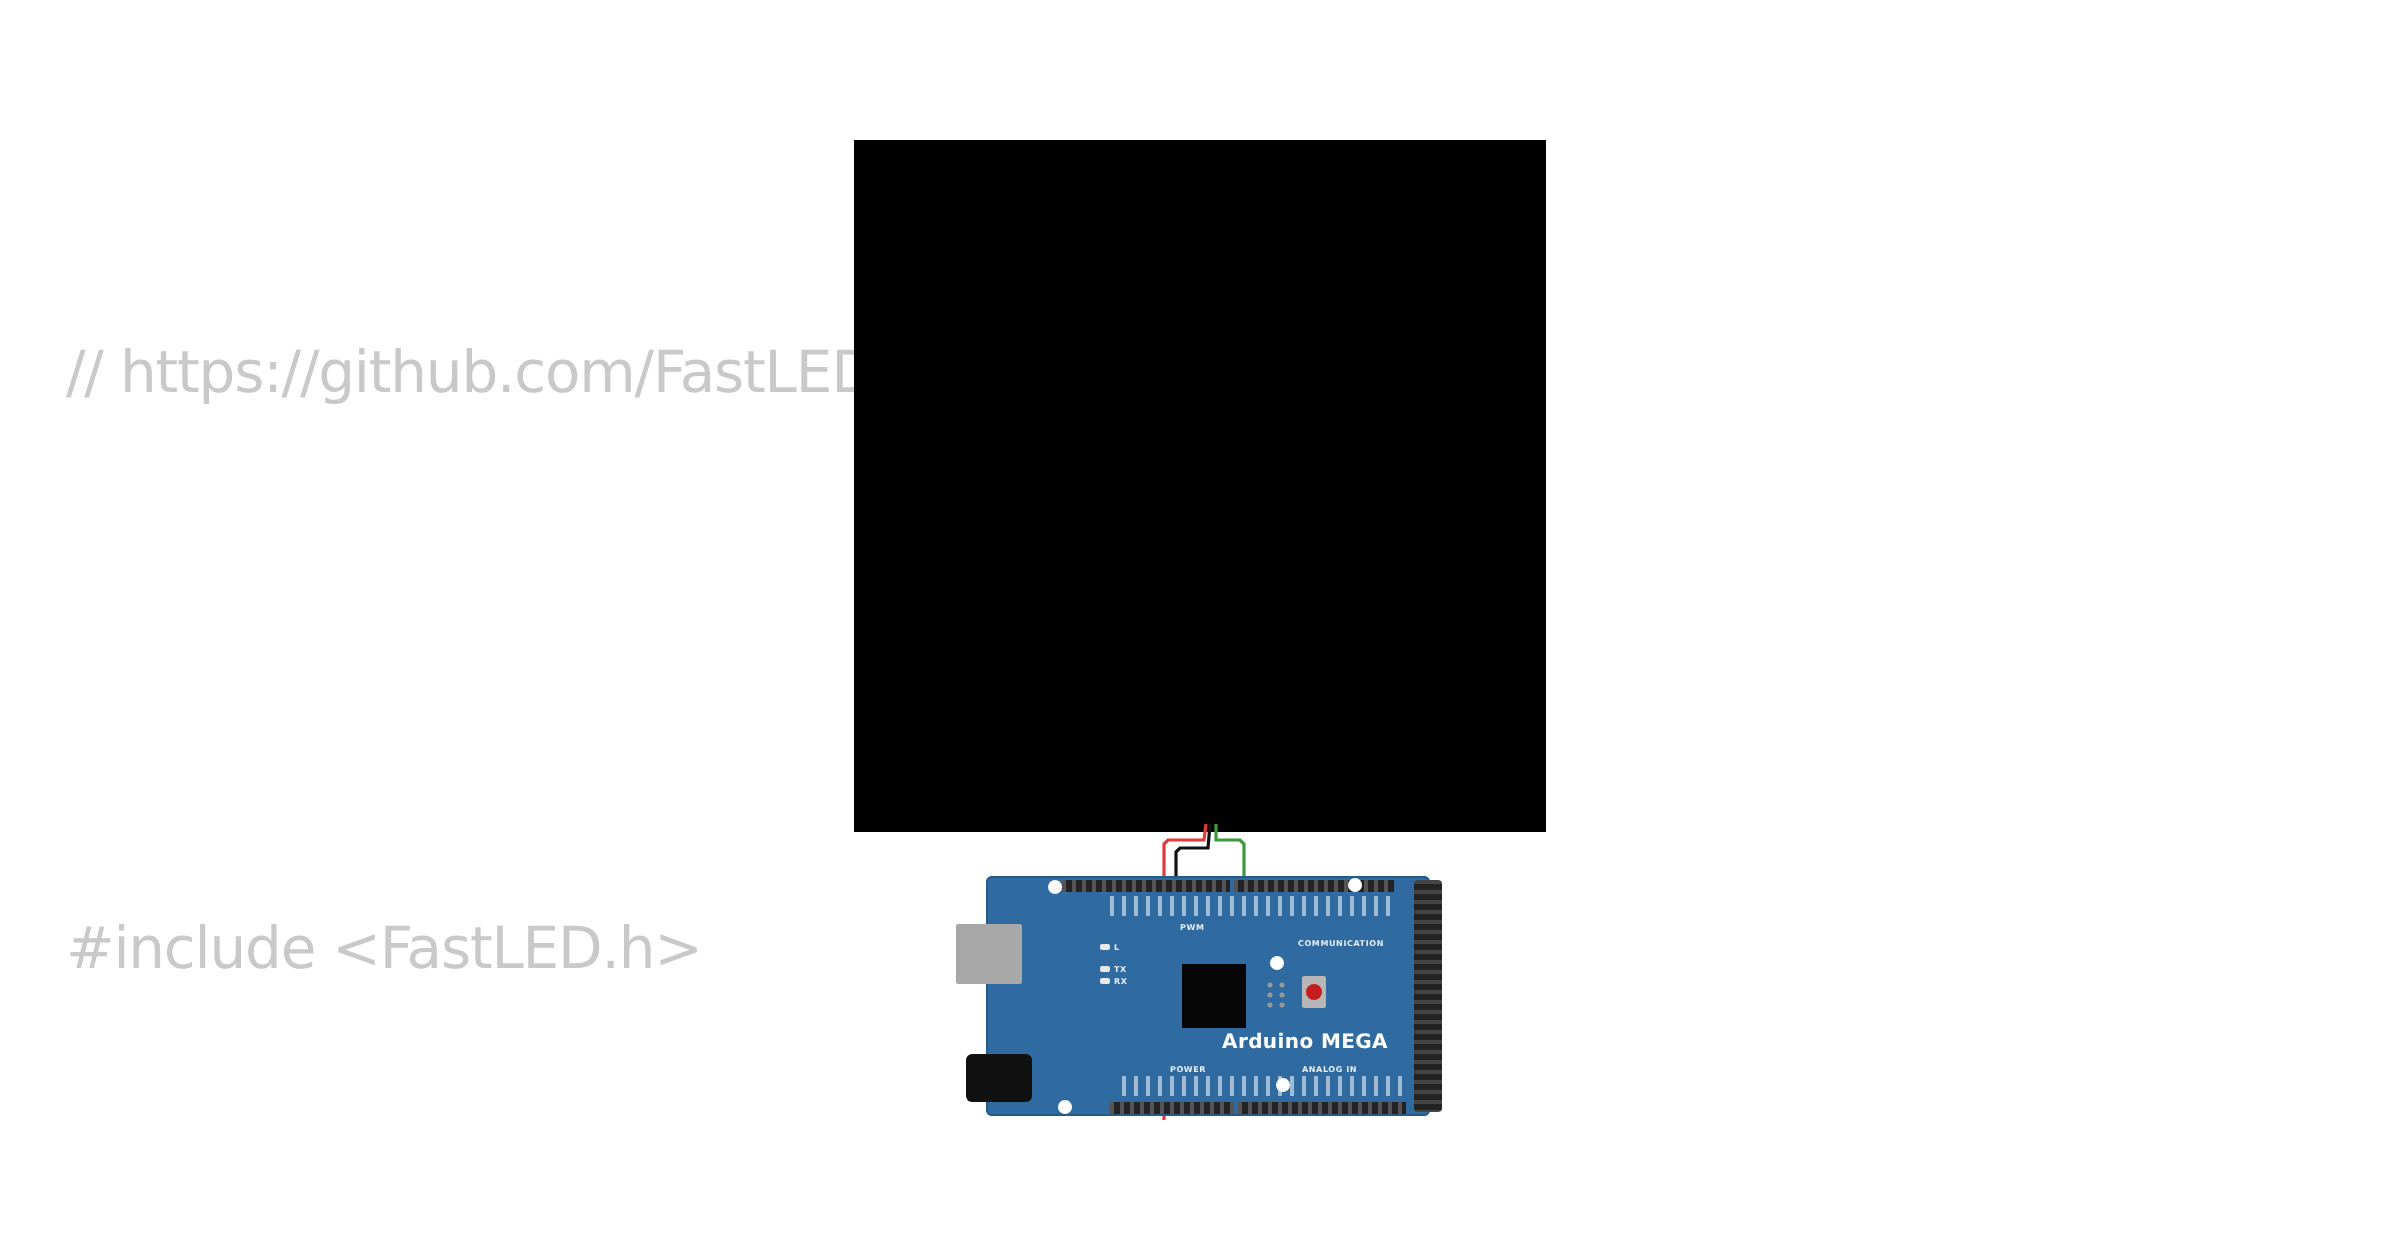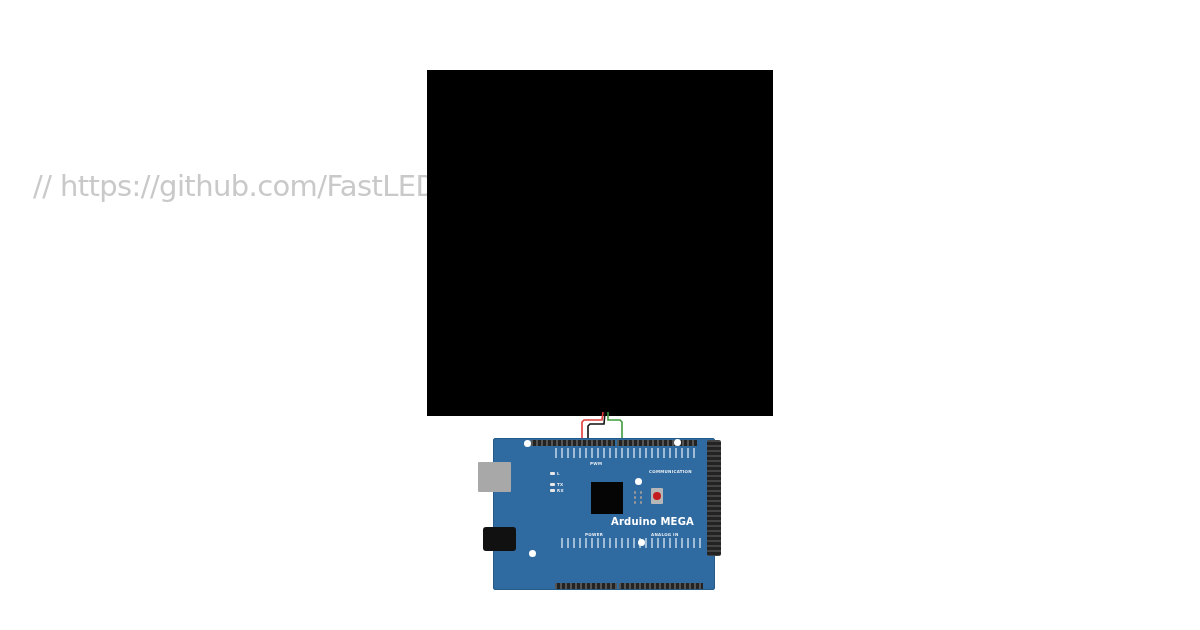--- a/index.html
+++ b/index.html
@@ -15,21 +15,21 @@
       font-family: "DejaVu Sans", sans-serif;
     }
     .code .line { height: 48px; }
     .matrix {
       position: absolute; left: 427px; top: 70px;
       width: 346px; height: 346px; background: #000;
     }
     .wire { position: absolute; }
     .board {
       position: absolute; left: 493px; top: 438px;
-      width: 222px; height: 152px;
+      width: 222px; height: 120px;
       background: #2f6aa0; border-radius: 3px;
       box-shadow: inset 0 0 0 1px #265a88;
     }
     .board .rail-right {
       position: absolute; right: -6px; top: 2px; width: 14px; height: 116px;
       background: #232323; border-radius: 2px;
       background-image: repeating-linear-gradient(180deg, #444 0 2px, #232323 2px 5px);
     }
     .header-top {
       position: absolute; height: 6px; background: #232323; top: 2px;
@@ -84,20 +84,21 @@
       background-image: repeating-linear-gradient(90deg, #cfe0ef 0 2px, transparent 2px 6px);
       opacity: 0.7;
     }
   </style>
 </head>
 <body>
 
 <div class="code">
   <div class="line">// https://github.com/FastLED/FastLED</div>
   <div class="line"></div>
+  <div class="line">#include &lt;FastLED.h&gt;</div>
   <div class="line"></div>
   
   
   
   
   
   
   
   
 </div>

